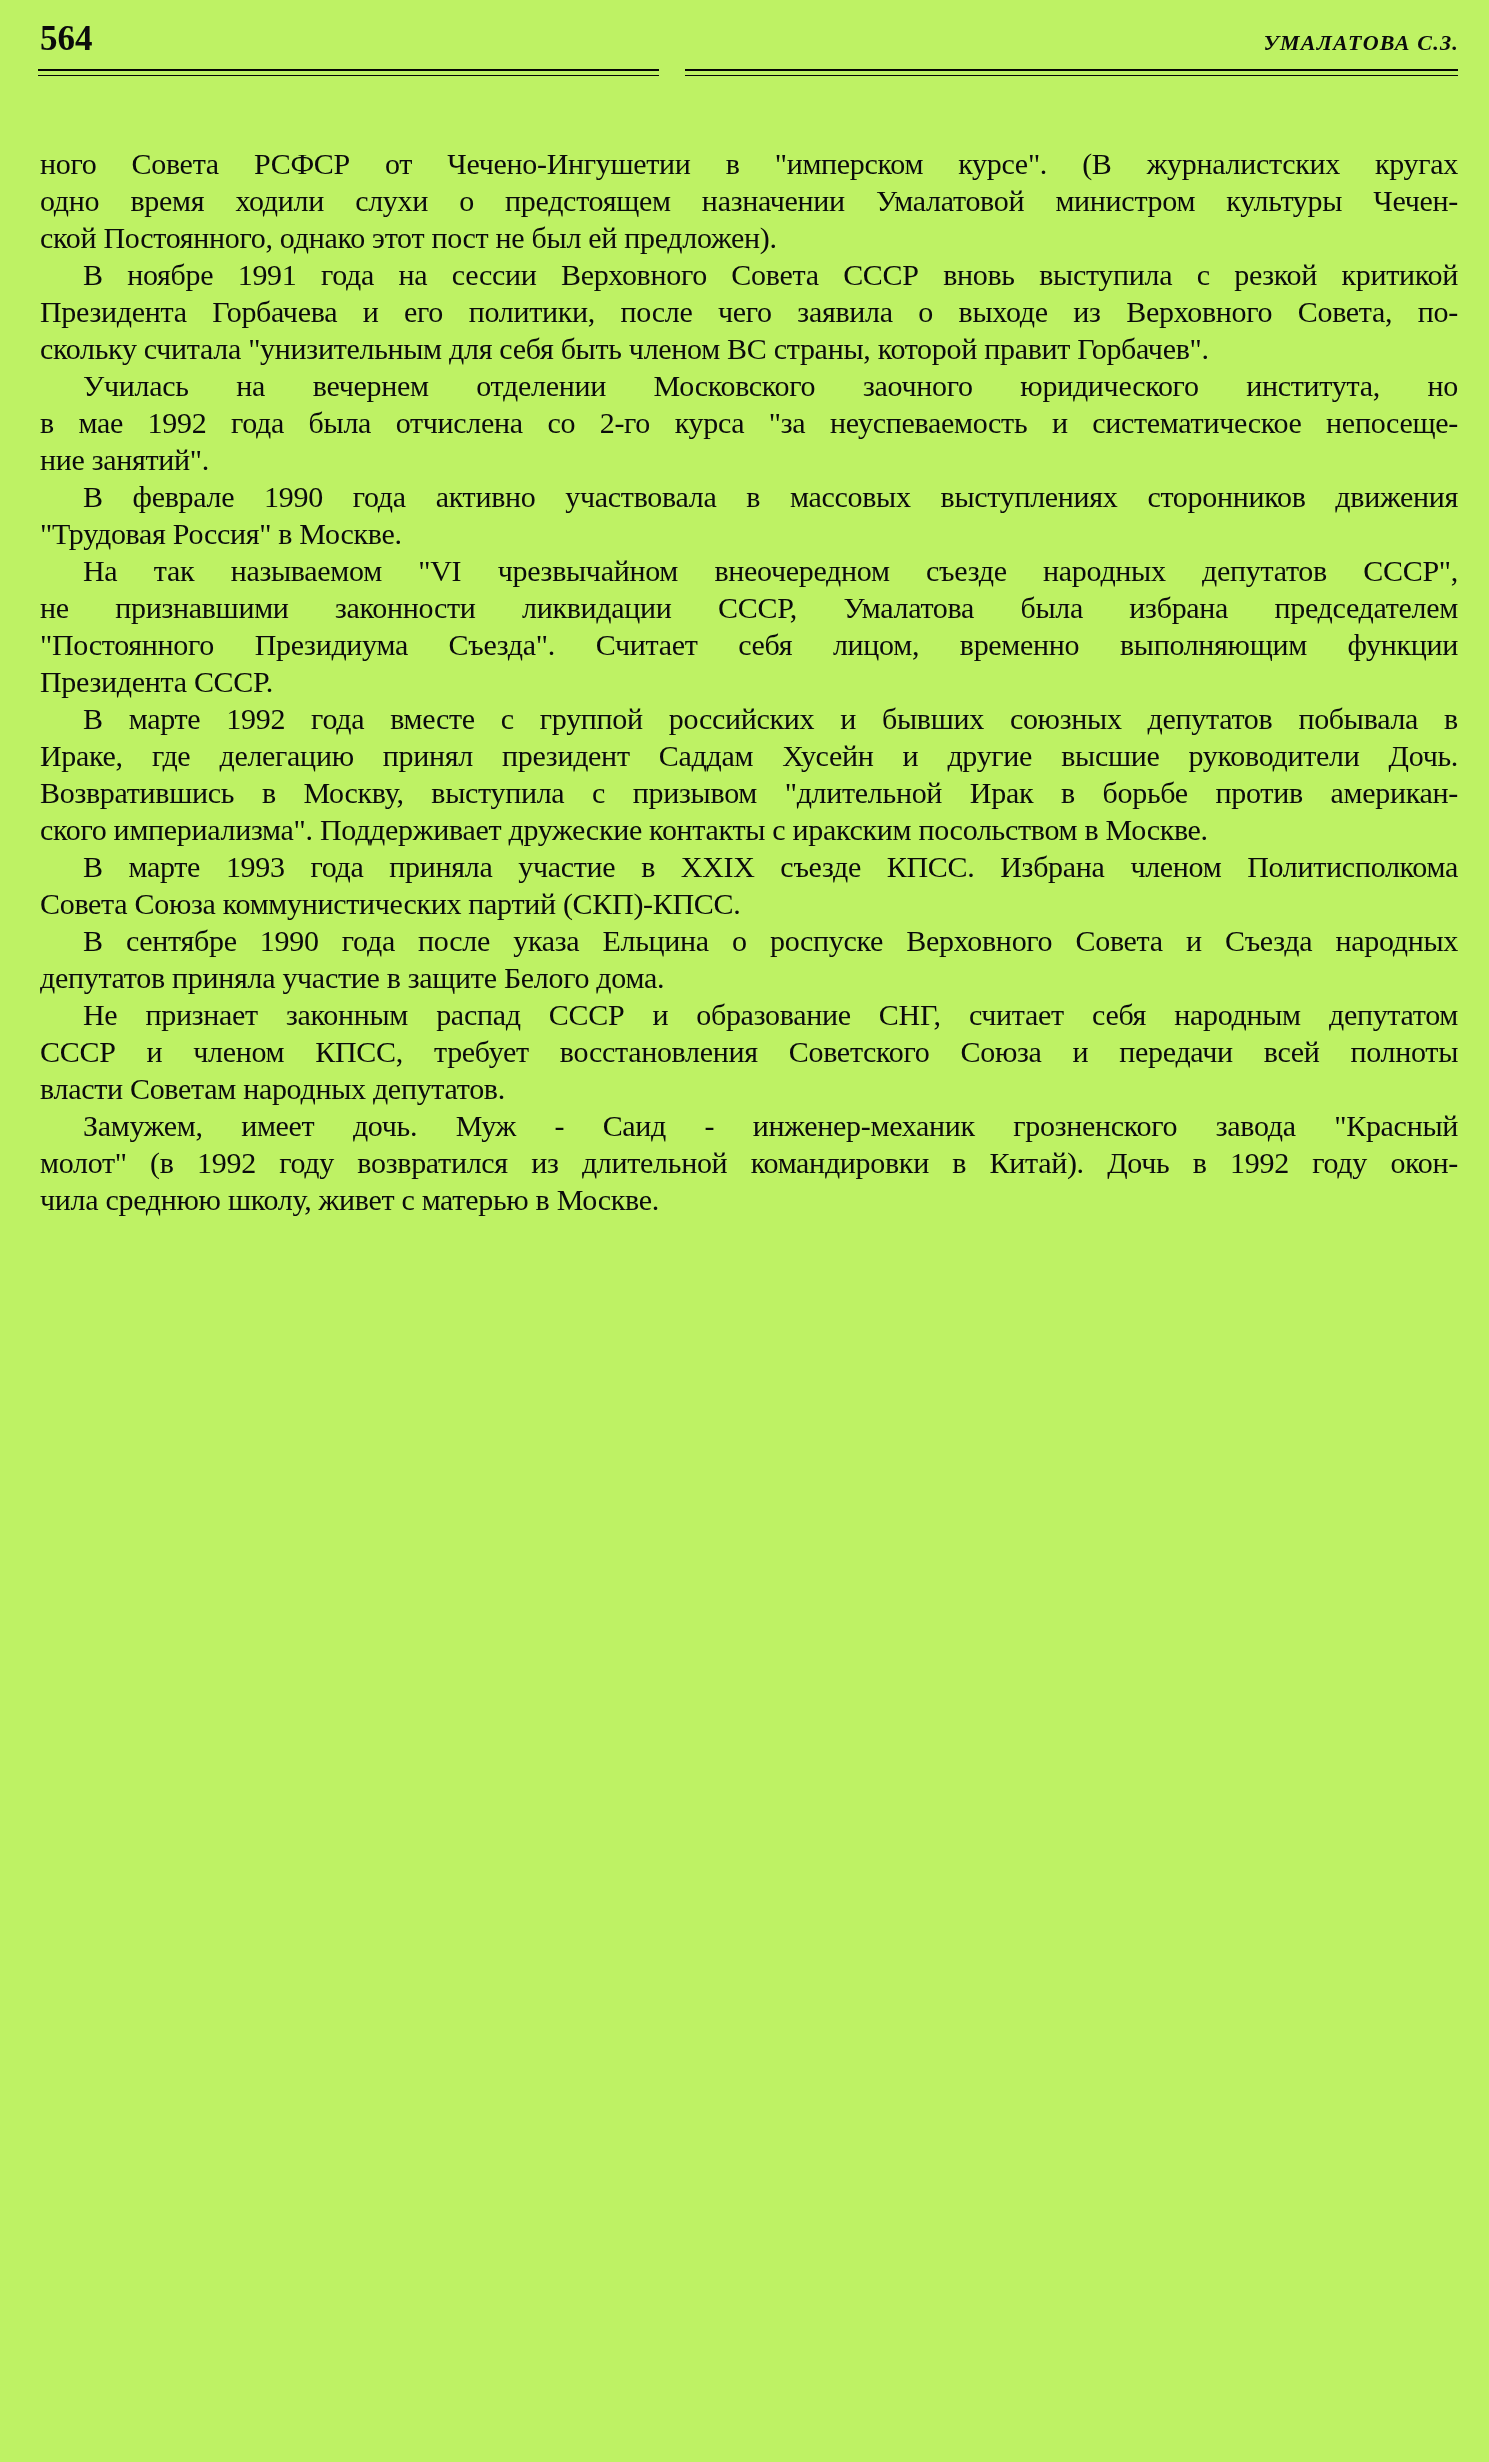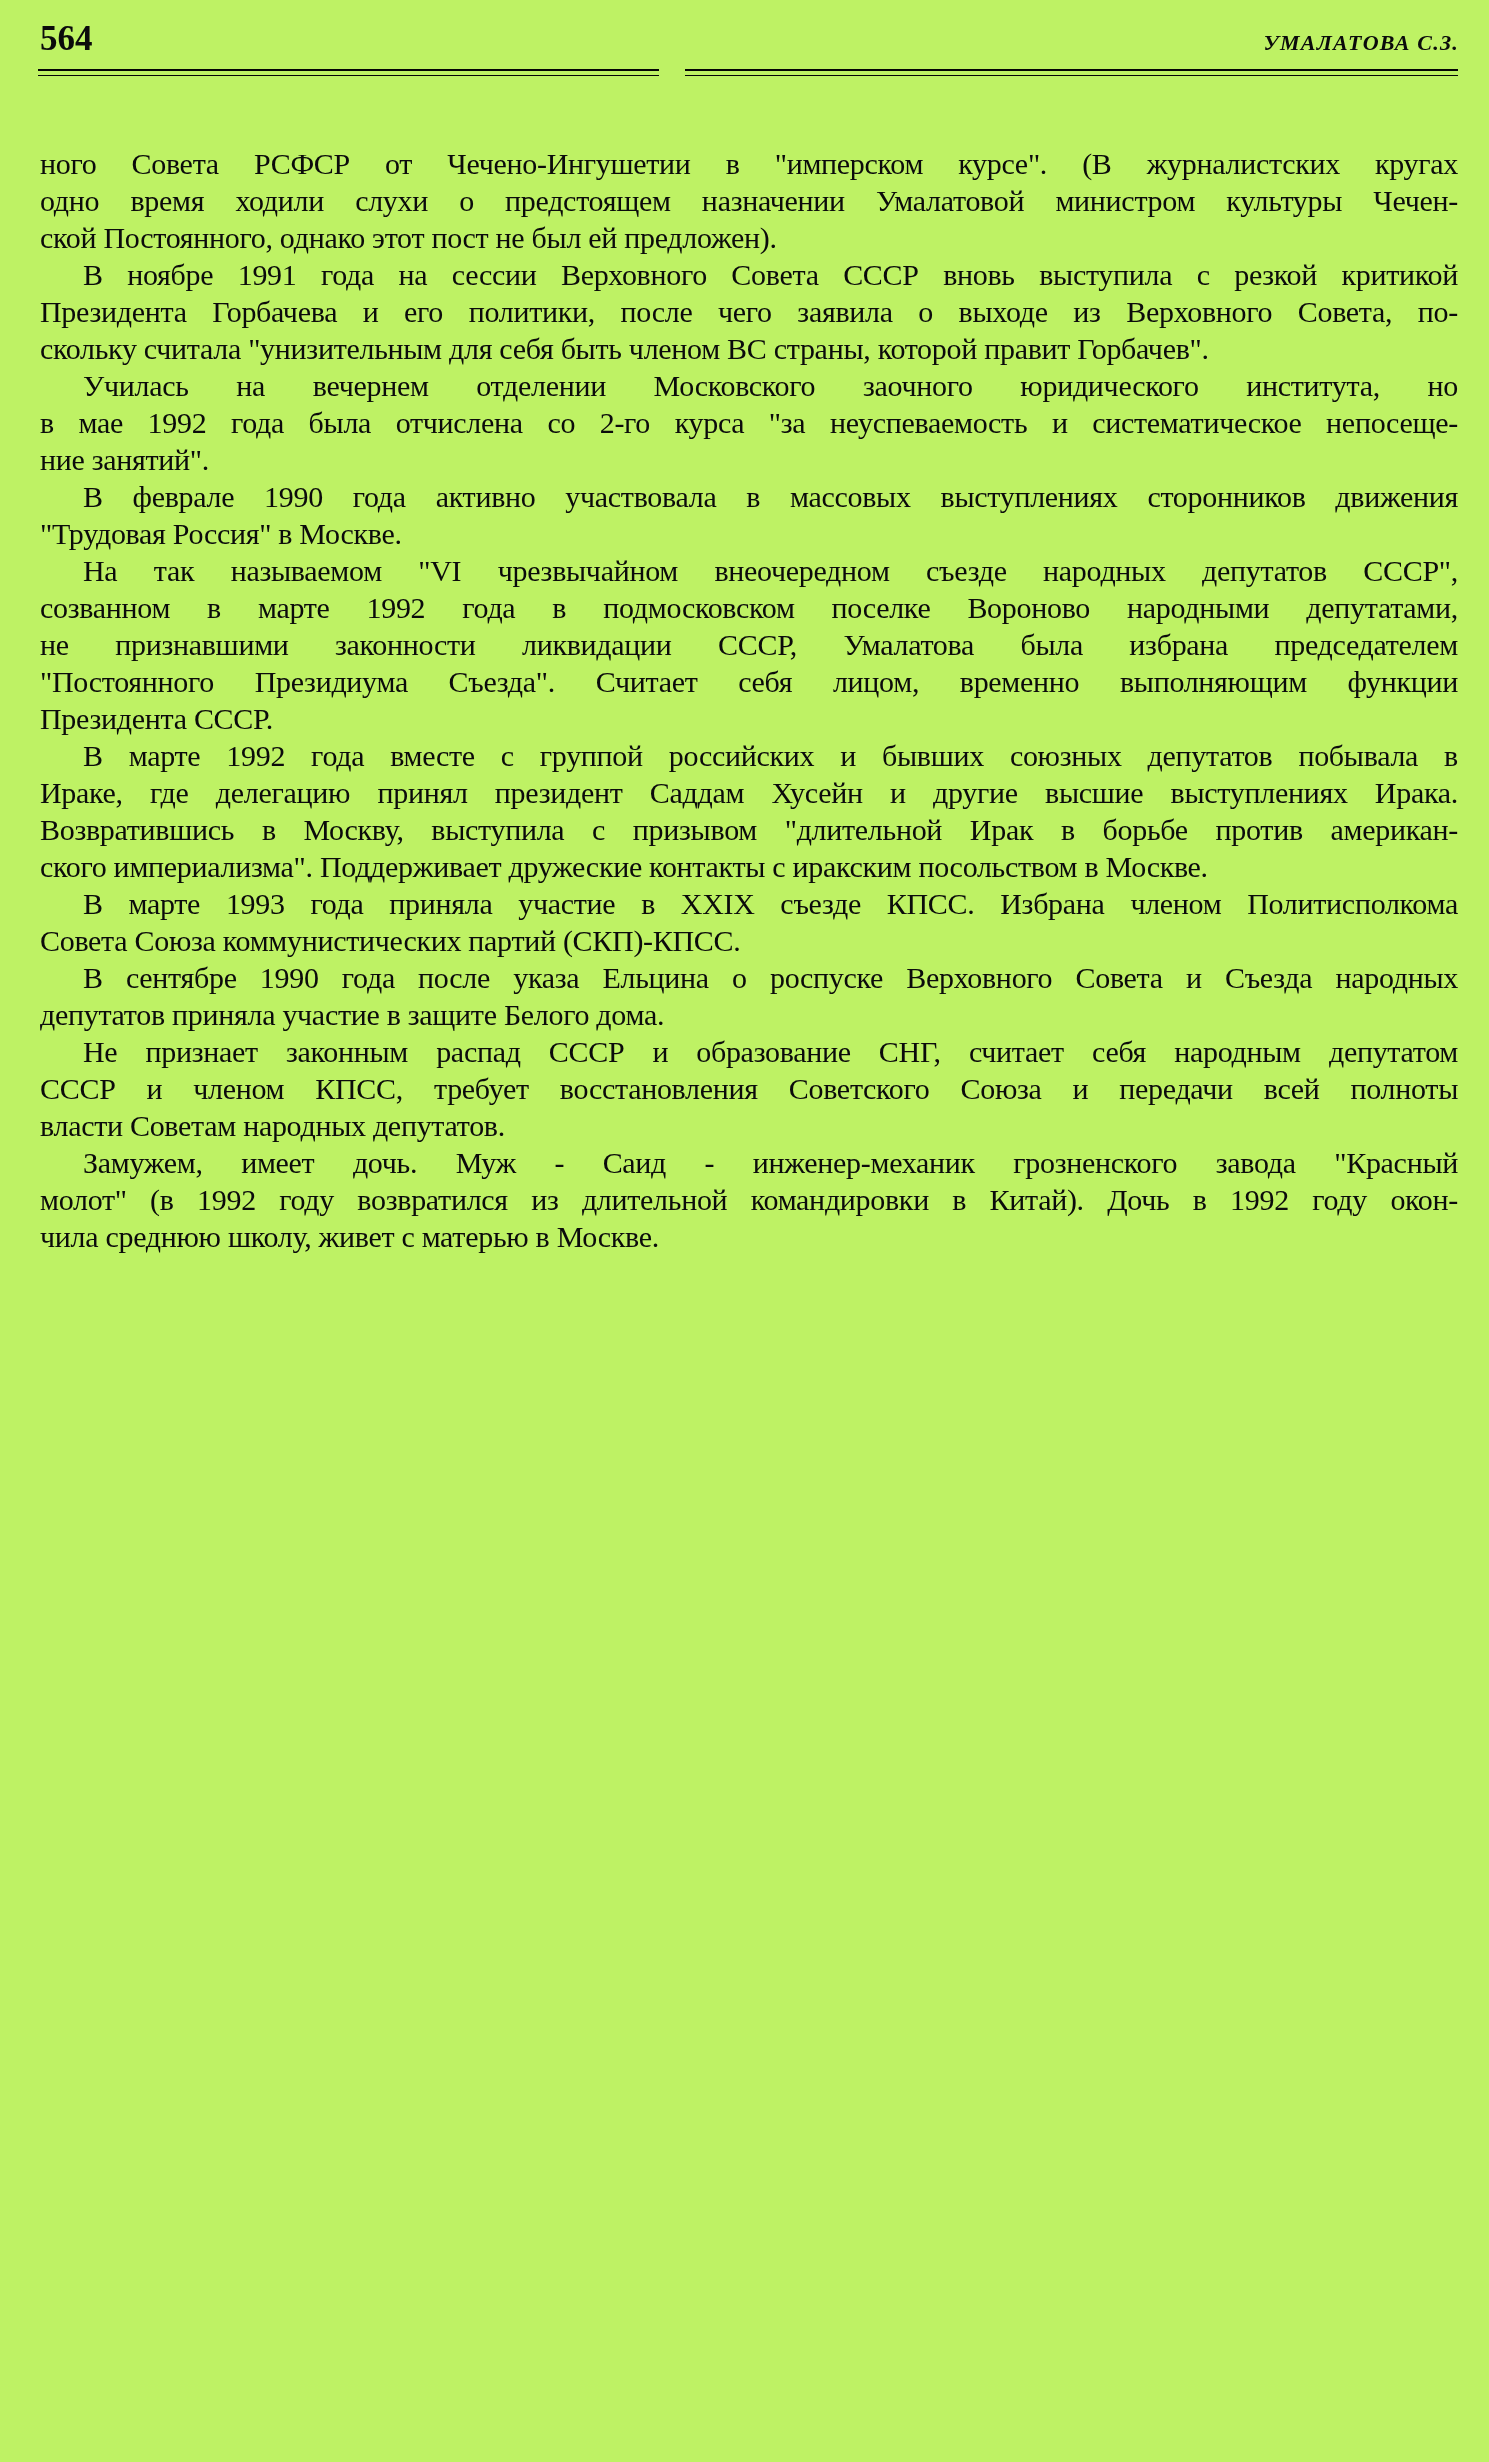--- a/index.html
+++ b/index.html
@@ -96,26 +96,25 @@
       <div class="line last">ской Постоянного, однако этот пост не был ей предложен).</div>
       <div class="line indent">В ноябре 1991 года на сессии Верховного Совета СССР вновь выступила с резкой критикой</div>
       <div class="line">Президента Горбачева и его политики, после чего заявила о выходе из Верховного Совета, по-</div>
       <div class="line last">скольку считала "унизительным для себя быть членом ВС страны, которой правит Горбачев".</div>
       <div class="line indent">Училась на вечернем отделении Московского заочного юридического института, но</div>
       <div class="line">в мае 1992 года была отчислена со 2-го курса "за неуспеваемость и систематическое непосеще-</div>
       <div class="line last">ние занятий".</div>
       <div class="line indent">В феврале 1990 года активно участвовала в массовых выступлениях сторонников движения</div>
       <div class="line last">"Трудовая Россия" в Москве.</div>
       <div class="line indent">На так называемом "VI чрезвычайном внеочередном съезде народных депутатов СССР",</div>
-      <div class="line">созванном в марте 1992 года в подмосковском поселке Вороново народными депутатами,</div>
       <div class="line">не признавшими законности ликвидации СССР, Умалатова была избрана председателем</div>
       <div class="line">"Постоянного Президиума Съезда". Считает себя лицом, временно выполняющим функции</div>
       <div class="line last">Президента СССР.</div>
       <div class="line indent">В марте 1992 года вместе с группой российских и бывших союзных депутатов побывала в</div>
-      <div class="line">Ираке, где делегацию принял президент Саддам Хусейн и другие высшие выступлениях Ирака.</div>
+      <div class="line">Ираке, где делегацию принял президент Саддам Хусейн и другие высшие руководители Дочь.</div>
       <div class="line">Возвратившись в Москву, выступила с призывом "длительной Ирак в борьбе против американ-</div>
       <div class="line last">ского империализма". Поддерживает дружеские контакты с иракским посольством в Москве.</div>
       <div class="line indent">В марте 1993 года приняла участие в XXIX съезде КПСС. Избрана членом Политисполкома</div>
       <div class="line last">Совета Союза коммунистических партий (СКП)-КПСС.</div>
       <div class="line indent">В сентябре 1990 года после указа Ельцина о роспуске Верховного Совета и Съезда народных</div>
       <div class="line last">депутатов приняла участие в защите Белого дома.</div>
       <div class="line indent">Не признает законным распад СССР и образование СНГ, считает себя народным депутатом</div>
       <div class="line">СССР и членом КПСС, требует восстановления Советского Союза и передачи всей полноты</div>
       <div class="line last">власти Советам народных депутатов.</div>
       <div class="line indent">Замужем, имеет дочь. Муж - Саид - инженер-механик грозненского завода "Красный</div>

